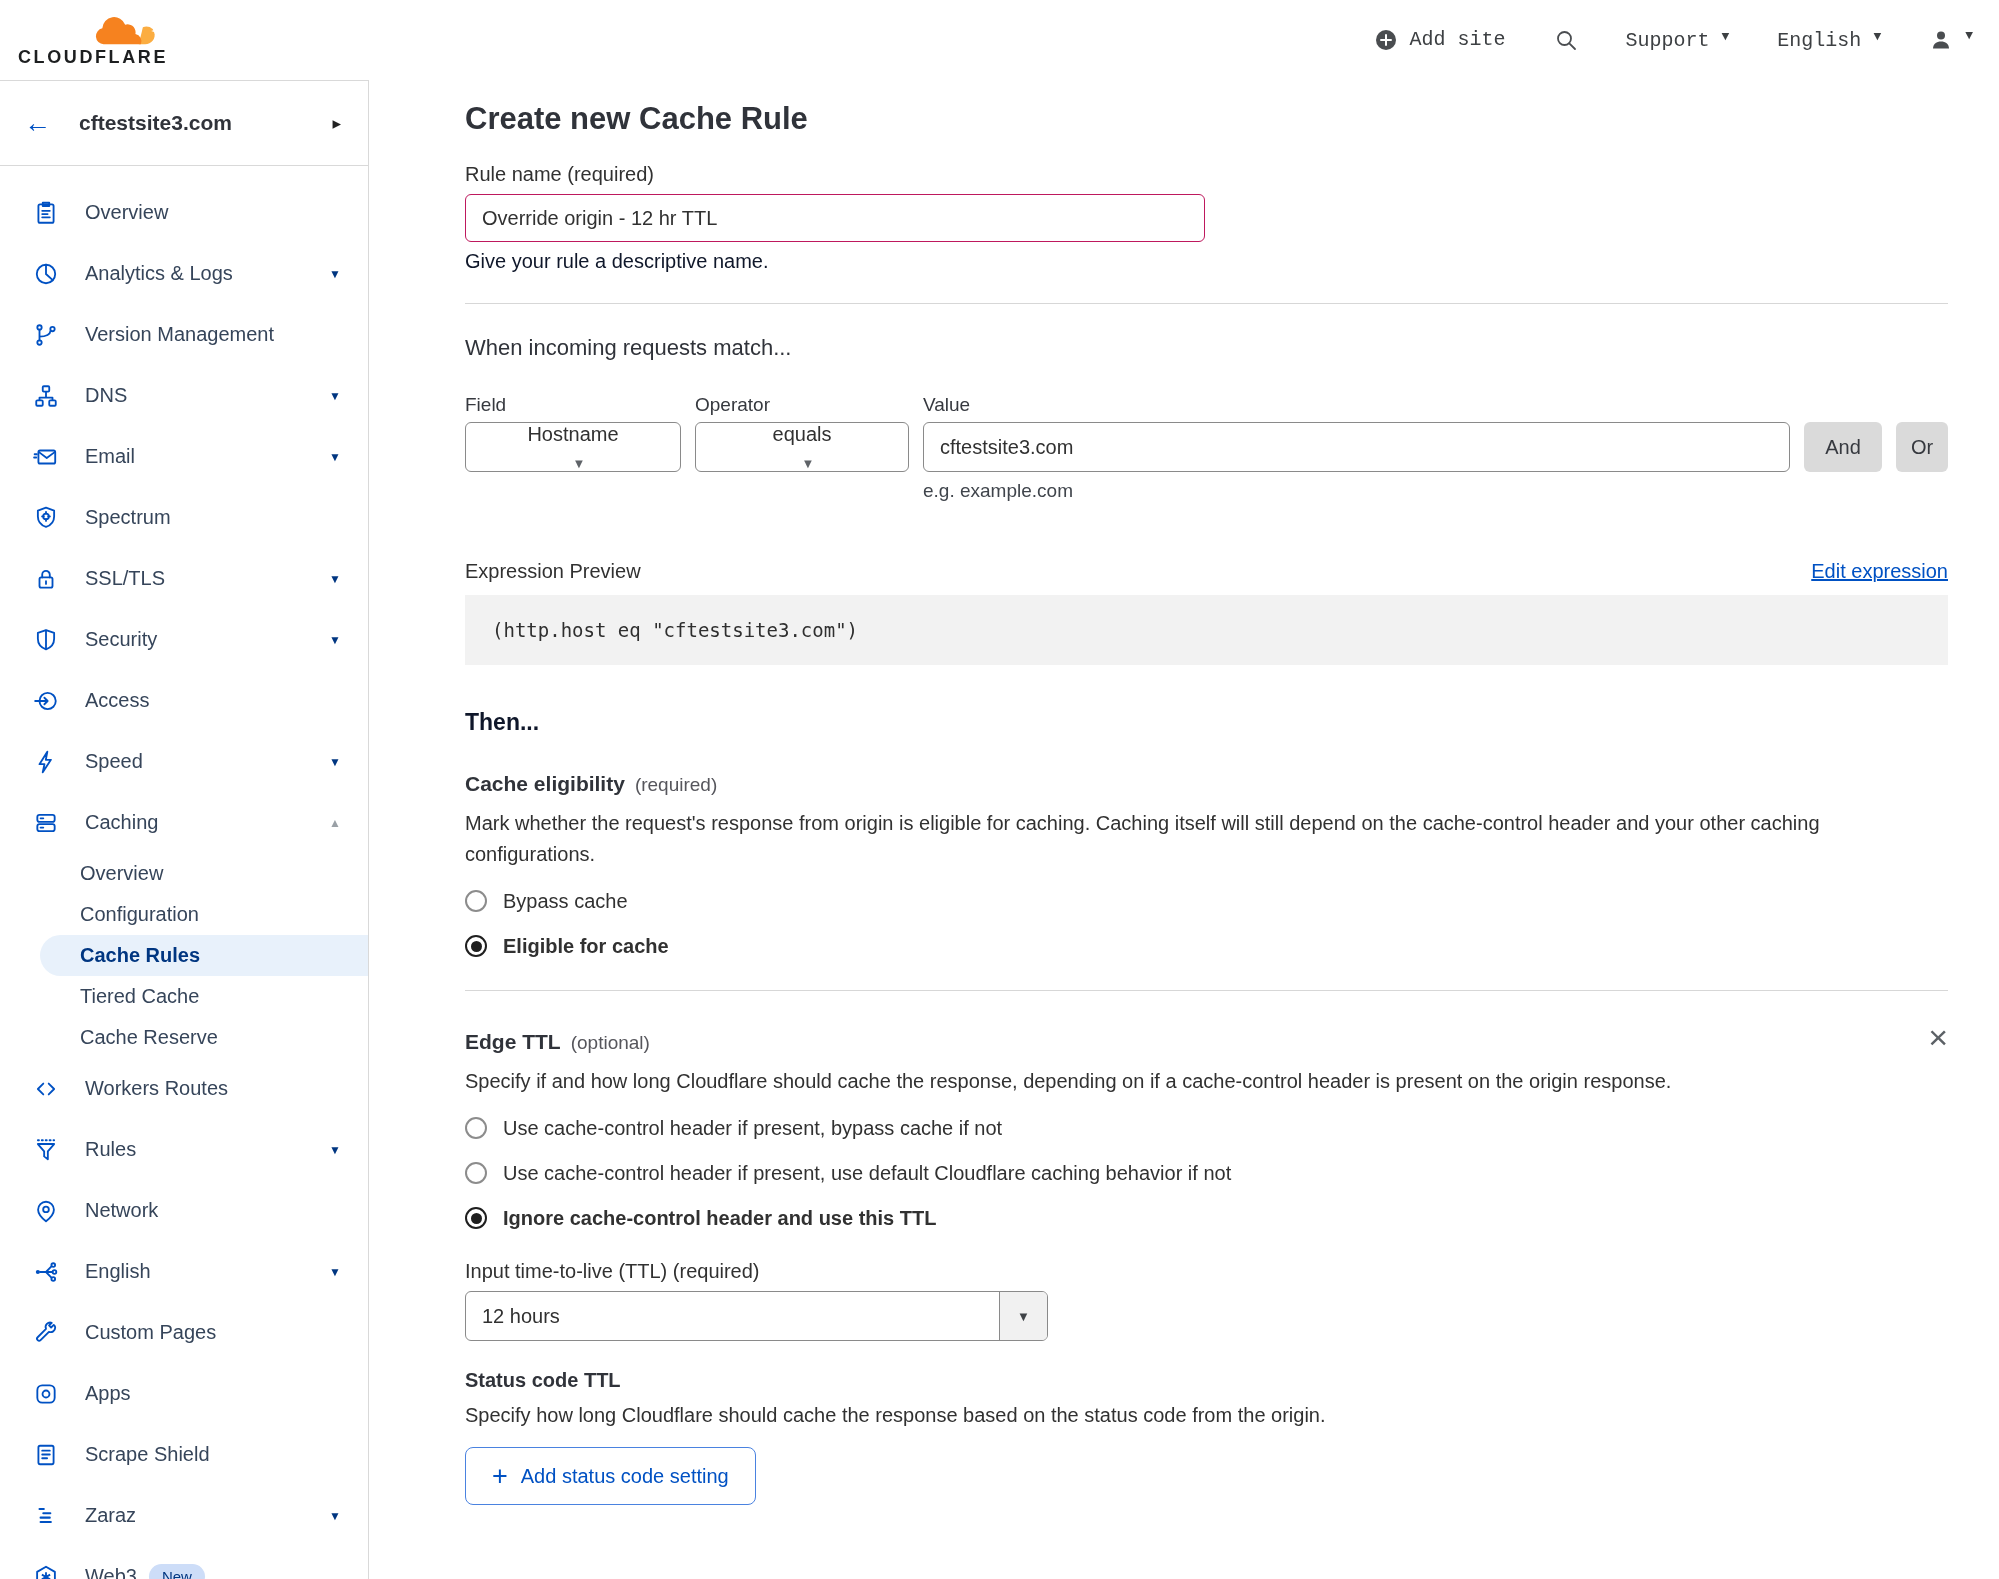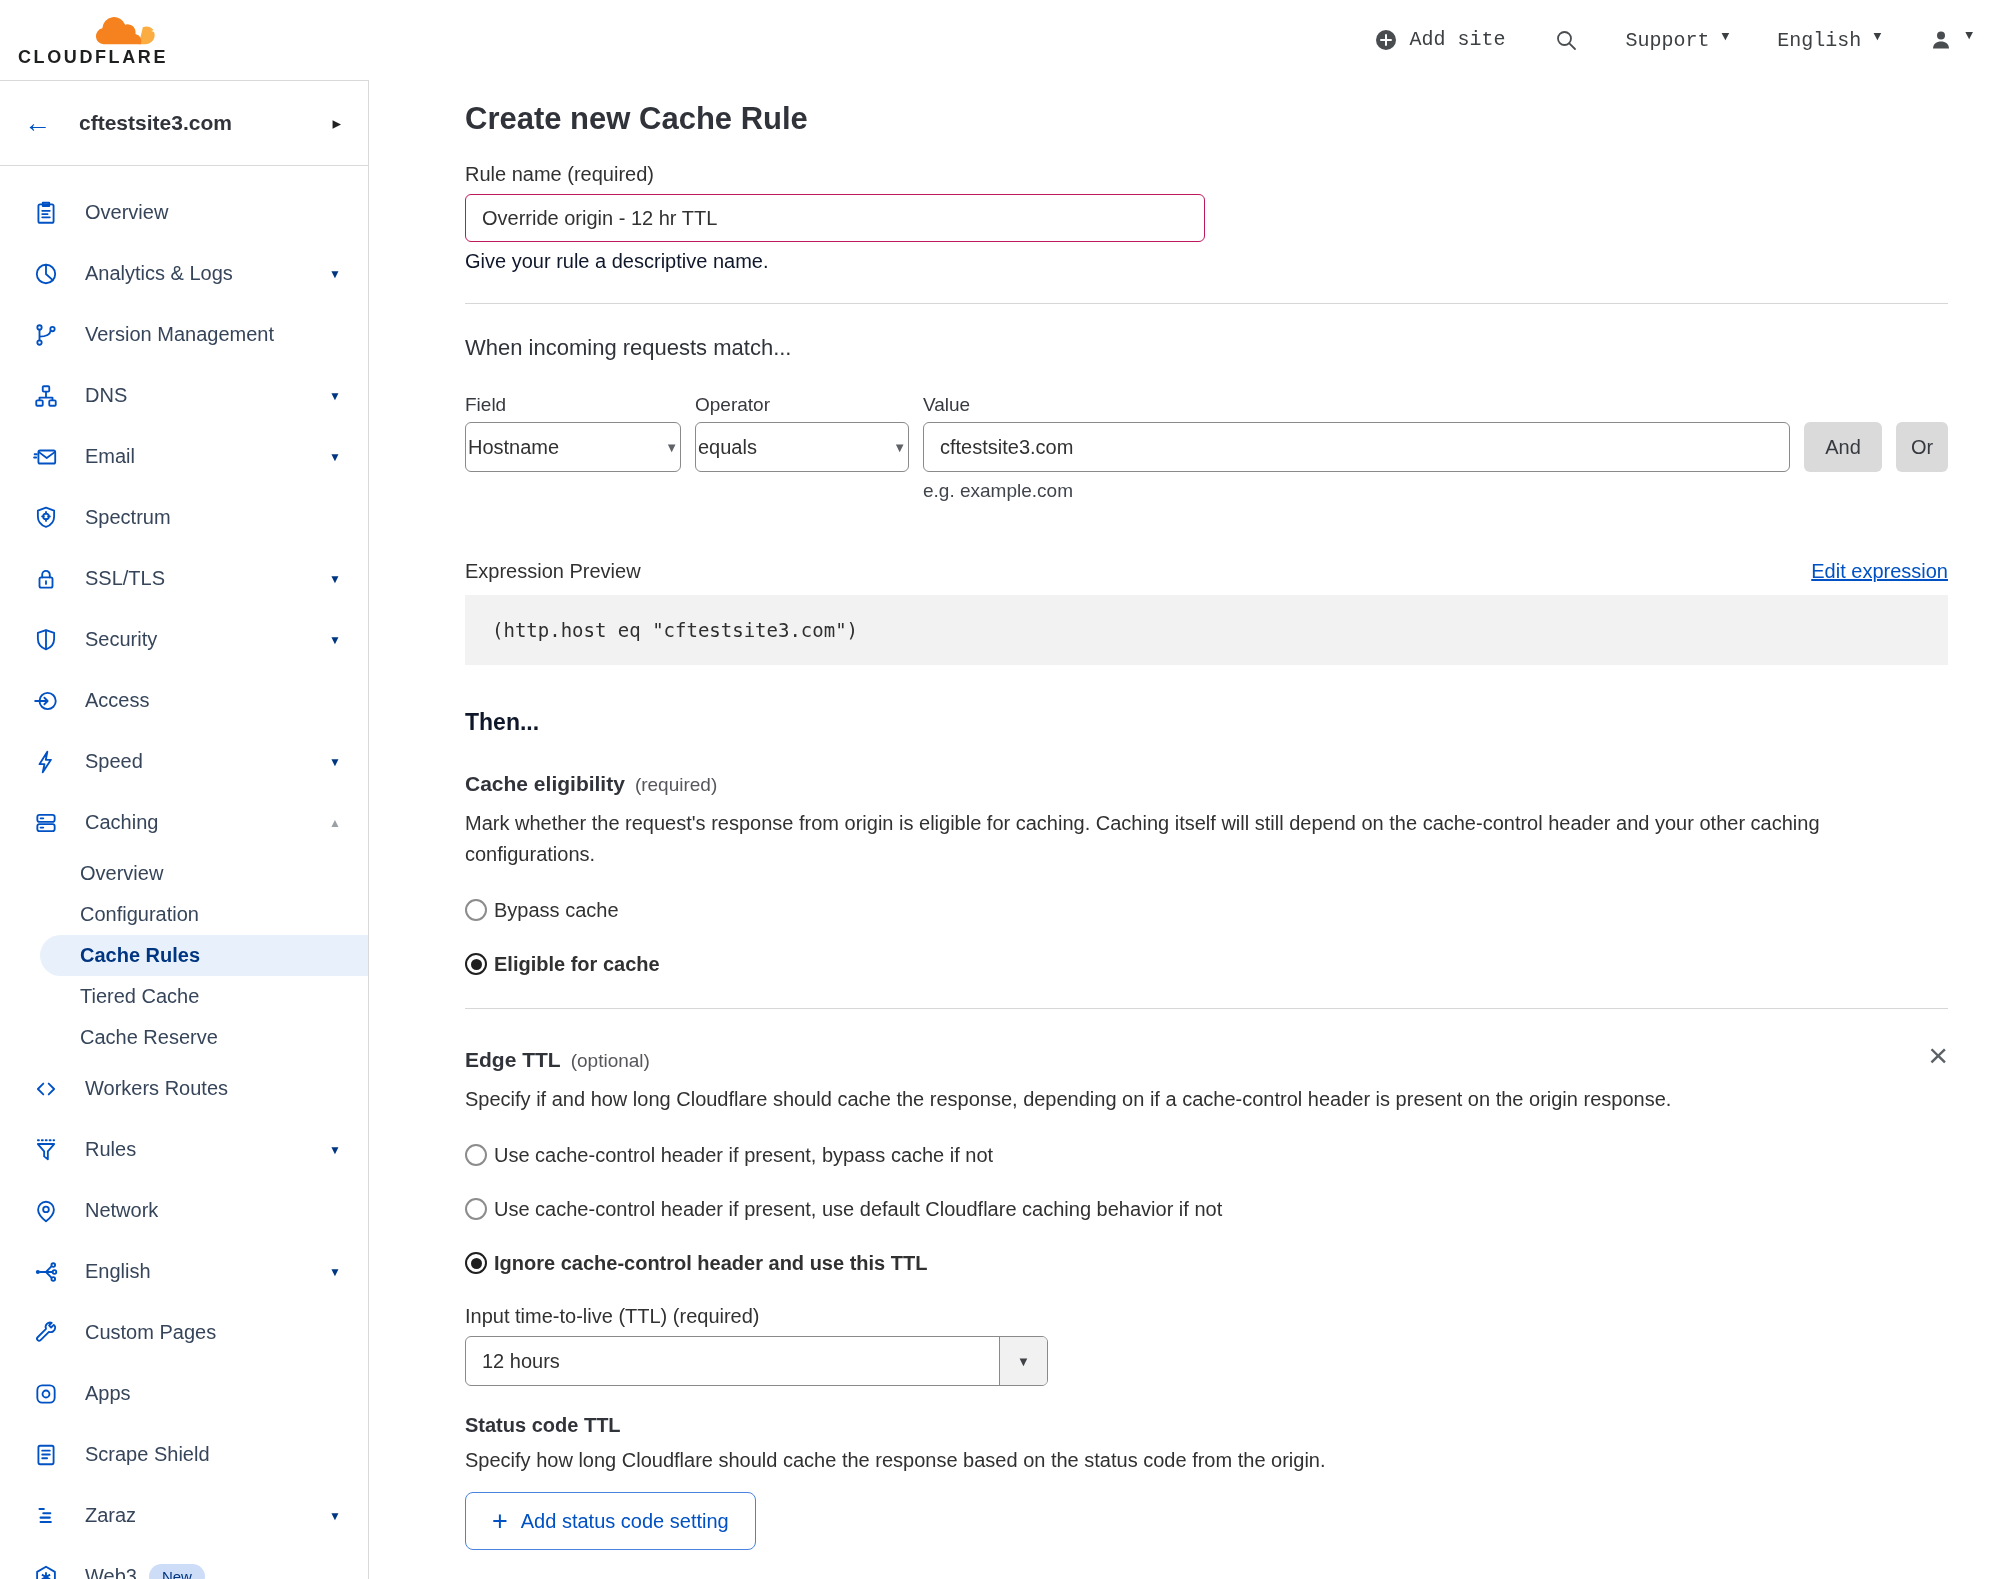--- a/index.html
+++ b/index.html
@@ -47,21 +47,21 @@
   .field-label { margin-top:24px; font-size:20px; line-height:24px; }
   .rule-input { margin-top:8px; width:740px; height:48px; border:1px solid #be185d; border-radius:6px;
     font-size:20px; padding:0 16px; color:#313131; font-family:"Liberation Sans",sans-serif; display:block; }
   .help-text { margin-top:8px; font-size:20px; color:#0f172a; }
   .divider { margin-top:30px; border-top:1px solid #d7d7d7; height:1px; }
   .h2 { margin-top:30px; font-size:22px; font-weight:400; line-height:28px; color:#30333a; }
   .match-labels { margin-top:32px; display:flex; gap:14px; font-size:19px; color:#36393f; }
   .match-labels .c1 { width:216px; } .match-labels .c2 { width:214px; } .match-labels .c3 { flex:1; }
   .match-row { margin-top:6px; display:flex; gap:14px; align-items:center; }
   .fake-select { height:50px; border:1px solid #8a8a8a; border-radius:6px; background:#fff;
-    display:flex; align-items:center; justify-content:space-between; padding:0 2px; font-size:20px; }
+    display:flex; align-items:center; justify-content:space-between; padding:0 24px; font-size:20px;flex-direction:column; }
   .fake-select .sel-caret { font-size:13px; color:#5f6368; margin-left:12px; }
   .fs-field { width:216px; } .fs-op { width:214px; }
   .val-wrap { flex:1; }
   .val-input { width:100%; height:50px; border:1px solid #8a8a8a; border-radius:6px; font-size:20px;
     padding:0 16px; color:#313131; font-family:"Liberation Sans",sans-serif; }
   .gray-btn { width:78px; height:50px; background:#dadada; border:none; border-radius:6px;
     font-size:20px; color:#36393f; font-family:"Liberation Sans",sans-serif; }
   .gray-btn.or { width:52px; }
   .val-hint { margin-top:8px; margin-left:458px; font-size:19px; color:#40454c; }
   .expr-row { margin-top:58px; display:flex; justify-content:space-between; align-items:baseline; }
@@ -69,21 +69,21 @@
   .expr-edit { font-size:20px; color:#0051c3; text-decoration:underline; cursor:pointer; }
   .code-box { margin-top:12px; height:70px; background:#f2f2f2; display:flex; align-items:center;
     padding-left:27px; font-family:"DejaVu Sans Mono", monospace; font-size:19px; color:#2f2f2f; }
   .h2-then { margin-top:44px; font-size:23px; font-weight:700; color:#0f172a; }
   .sec-head { margin-top:36px; display:flex; align-items:baseline; }
   .sec-title { font-size:21px; font-weight:700; color:#30333a; }
   .sec-req { font-size:19px; color:#56565c; margin-left:10px; }
   .close-x { margin-left:auto; font-size:34px; color:#5c6166; line-height:20px; cursor:pointer; }
   .desc { margin-top:12px; font-size:20px; line-height:31px; color:#313131; }
   .desc.w1 { max-width:1455px; } .desc.w2 { max-width:1210px; }
-  .radio-row { display:flex; align-items:center; gap:7px; margin-top:26px; height:28px; }
+  .radio-row { display:flex; align-items:center; gap:16px; margin-top:17px; height:28px; }
   .radio { width:22px; height:22px; border-radius:50%; border:2px solid #8c8c8c; background:#fff;
     position:relative; flex:0 0 22px; }
   .radio.checked { border-color:#1f1f1f; }
   .radio.checked::after { content:""; position:absolute; left:50%; top:50%; width:11px; height:11px;
     margin:-5.5px 0 0 -5.5px; border-radius:50%; background:#1f1f1f; }
   .radio-label { font-size:20px; color:#313131; }
   .radio-label.bold { font-weight:700; }
   .ttl-label { margin-top:28px; font-size:20px; }
   .ttl-select { margin-top:8px; width:583px; height:50px; border:1px solid #8a8a8a; border-radius:6px;
     display:flex; align-items:stretch; overflow:hidden; background:#fff; }

